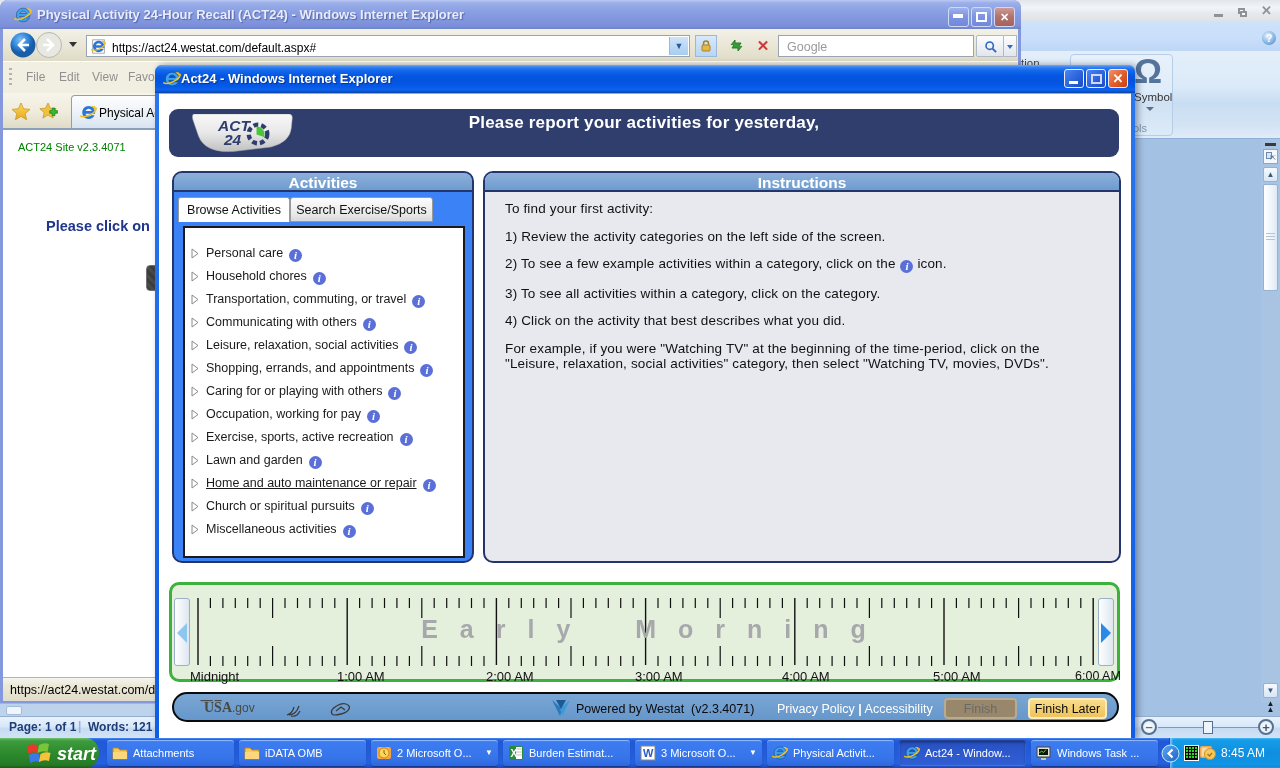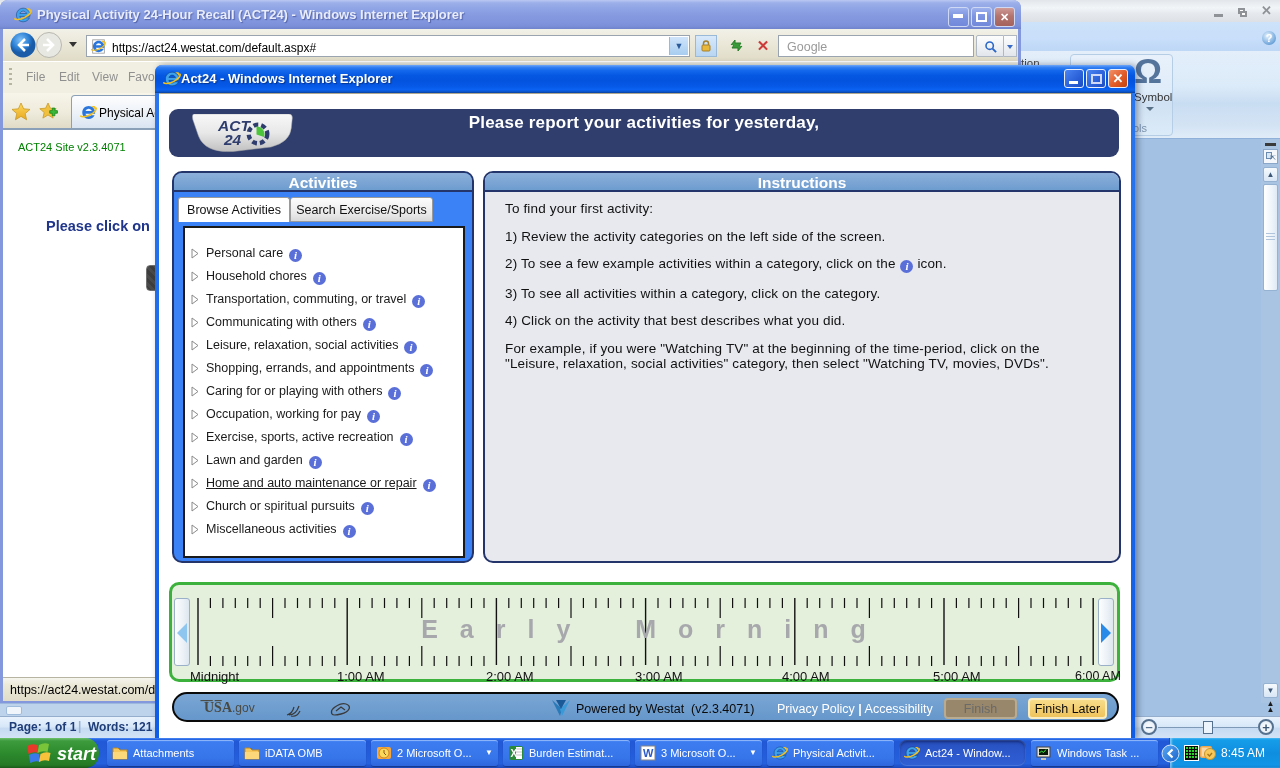--- a/index.html
+++ b/index.html
@@ -582,21 +582,21 @@
         </svg></span>Burden Estimat...</div>
   <div class="tkbtn" style="left:635px;"><span class="ic"><svg width="16" height="16" viewBox="0 0 16 16">
           <rect x="1" y="1" width="14" height="14" fill="#fff" stroke="#888"></rect>
           <text x="3" y="12" font-size="11" fill="#2a5ac8" font-weight="bold">W</text>
         </svg></span>3 Microsoft O...<span class="abs" style="right:5px; top:9px; font-size:8px; line-height:8px;">▼</span></div>
   <div class="tkbtn" style="left:767px;"><span class="ic"><svg width="16" height="16" viewBox="0 0 18 18">
           <path d="M9.2 2.2C5.4 2.2 2.4 5.2 2.4 9s3 6.8 6.8 6.8c2.8 0 5.2-1.6 6.3-4h-3.8c-.6.7-1.5 1.2-2.5 1.2-1.6 0-3-1.1-3.4-2.6h10.1c.1-.5.1-.9.1-1.4 0-3.8-3-6.8-6.8-6.8zM5.9 7.5c.5-1.4 1.8-2.4 3.3-2.4s2.8 1 3.3 2.4z" fill="#3fa2ec" stroke="#0c3a74" stroke-width="0.5"></path>
           <path d="M16.6 3.4c-.7-1.3-2.4-1.5-4.4-.8 1.7.7 3 2 3.7 3.6.9-1.1 1.2-2.1.7-2.8z" fill="#f4c01e"></path>
           <path d="M16.9 3.9c1.1 2-1.8 5.4-6.5 7.7-4.7 2.3-9.2 2.6-10.1.7" fill="none" stroke="#f4c01e" stroke-width="1.6"></path>
         </svg></span>Physical Activit...</div>
-  <div class="tkbtn" style="left:899px; background:linear-gradient(180deg,#2750bd 0%,#2c58cc 50%,#3060d4 100%); box-shadow:inset 0 2px 3px rgba(0,0,40,.5), inset 0 0 0 1px #4a76dd;border-radius:8px;"><span class="ic"><svg width="16" height="16" viewBox="0 0 18 18">
+  <div class="tkbtn" style="left:899px; background:linear-gradient(180deg,#2750bd 0%,#2c58cc 50%,#3060d4 100%); box-shadow:inset 0 2px 3px rgba(0,0,40,.5), inset 0 0 0 1px #4a76dd;"><span class="ic"><svg width="16" height="16" viewBox="0 0 18 18">
           <path d="M9.2 2.2C5.4 2.2 2.4 5.2 2.4 9s3 6.8 6.8 6.8c2.8 0 5.2-1.6 6.3-4h-3.8c-.6.7-1.5 1.2-2.5 1.2-1.6 0-3-1.1-3.4-2.6h10.1c.1-.5.1-.9.1-1.4 0-3.8-3-6.8-6.8-6.8zM5.9 7.5c.5-1.4 1.8-2.4 3.3-2.4s2.8 1 3.3 2.4z" fill="#3fa2ec" stroke="#0c3a74" stroke-width="0.5"></path>
           <path d="M16.6 3.4c-.7-1.3-2.4-1.5-4.4-.8 1.7.7 3 2 3.7 3.6.9-1.1 1.2-2.1.7-2.8z" fill="#f4c01e"></path>
           <path d="M16.9 3.9c1.1 2-1.8 5.4-6.5 7.7-4.7 2.3-9.2 2.6-10.1.7" fill="none" stroke="#f4c01e" stroke-width="1.6"></path>
         </svg></span>Act24 - Window...</div>
   <div class="tkbtn" style="left:1031px;"><span class="ic"><svg width="16" height="16" viewBox="0 0 16 16">
           <rect x="1" y="2" width="13" height="10" fill="#e6e2d4" stroke="#444"></rect>
           <rect x="3" y="4" width="9" height="6" fill="#0a1a0a"></rect>
           <path d="M3.5 8l2-2 2 1.5 2.5-3" stroke="#3ae83a" stroke-width="1" fill="none"></path>
           <path d="M5 13h5v2H5z" fill="#c8c4b4"></path>
         </svg></span>Windows Task ...</div>

